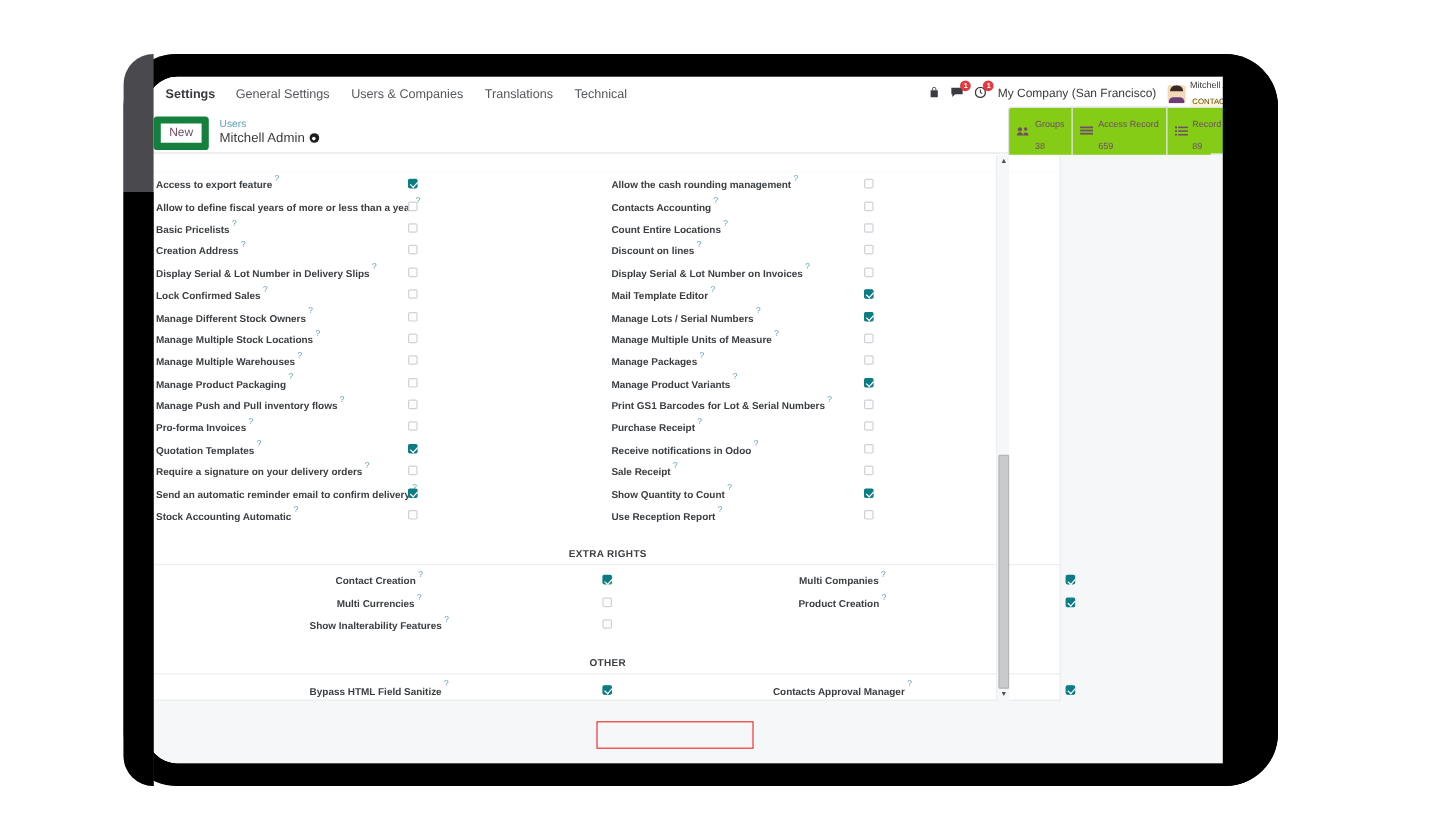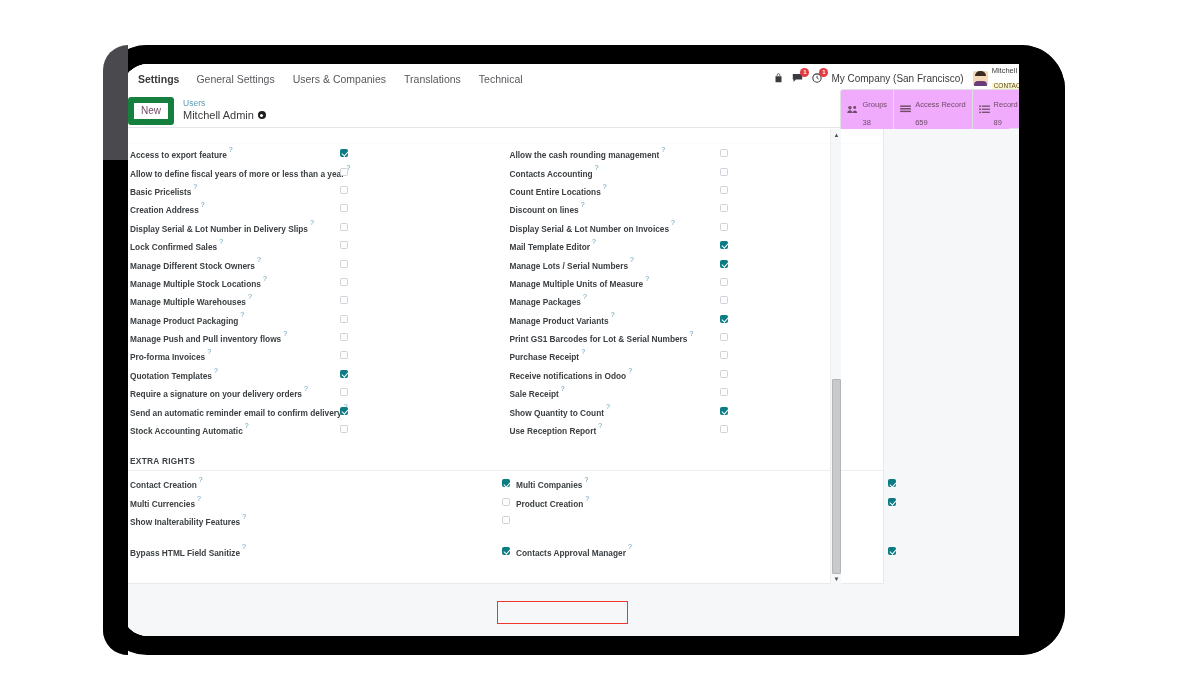--- a/index.html
+++ b/index.html
@@ -149,21 +149,21 @@
     content: ""; position: absolute; left: 2.5px; top: 2.5px;
     width: 3px; height: 3px; border-radius: 50%; background: #fff;
   }
   .cp-spacer { flex: 1; }
 
   
   .smart-buttons { display: flex; align-items: stretch; }
   .smart-btn {
     display: flex; align-items: center; gap: 4px;
     border: 1px solid #dfe1e4;
-    background: #f0abfc;
+    background: #84cc16;
     padding: 3px 6px;
     margin-left: -1px;
     cursor: pointer;
   }
   .smart-btn:first-child { border-radius: 3px 0 0 3px; margin-left: 0; }
   .smart-btn:last-child { border-radius: 0 3px 3px 0; }
   .sb-icon { color: #714b67; font-size: 11px; line-height: 1; }
   .sb-text { line-height: 1.1; }
   .sb-label { font-size: 7.5px; color: #714b67; white-space: nowrap; }
   .sb-value { font-size: 7.5px; color: #714b67; }
@@ -248,21 +248,21 @@
   .lbl-cell { width: 210px; flex: 0 0 auto; }
   .lbl-cell-wide { width: 372px; flex: 0 0 auto; }
 
   .section-title {
     font-size: 8.3px; font-weight: 700; color: #3c4043;
     letter-spacing: 0.3px;
     padding: 6px 0 4px 6px;
     border-bottom: 1px solid #eceef0;
     margin-bottom: 3px;
   }
-  .section-block { margin-top: 12px; }
+  .section-block { margin-top: 12px; text-align: center; }
 
   
   .highlight-box {
     position: absolute;
     left: 373px; top: 472px;
     width: 131px; height: 23px;
     border: 1.6px solid #f0352f;
     pointer-events: none;
     z-index: 30;
   }
@@ -564,20 +564,21 @@
                 </div>
                 <div class="field-row">
                   <div class="lbl-cell lbl-cell-wide"><span class="field-label">Product Creation</span><span class="help-mark">?</span></div>
                   <span class="cb checked"></span>
                 </div>
               </div>
           </div>
         </div>
 
         <div class="section-block">
+          <div class="section-title">OTHER</div>
           <div class="group-grid">
             <div id="col-o-left">
                 <div class="field-row">
                   <div class="lbl-cell lbl-cell-wide"><span class="field-label">Bypass HTML Field Sanitize</span><span class="help-mark">?</span></div>
                   <span class="cb checked"></span>
                 </div>
               </div>
             <div id="col-o-right">
                 <div class="field-row">
                   <div class="lbl-cell lbl-cell-wide"><span class="field-label">Contacts Approval Manager</span><span class="help-mark">?</span></div>

